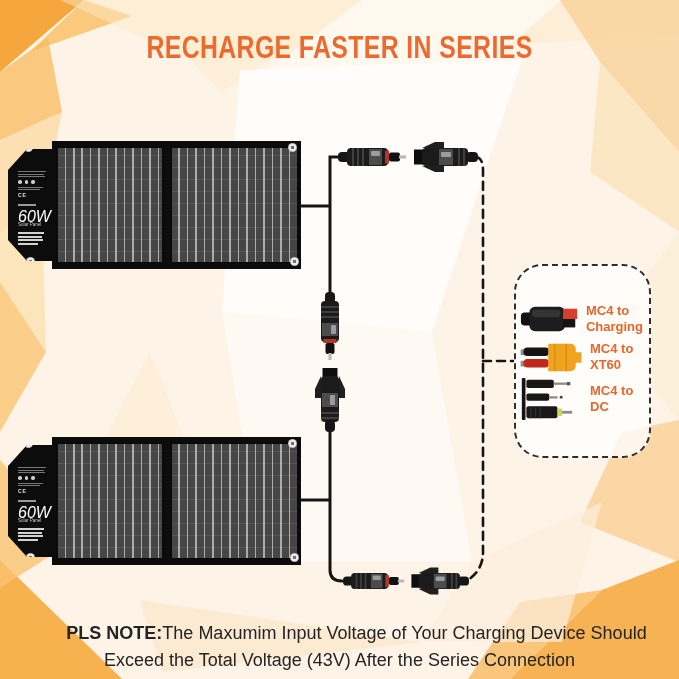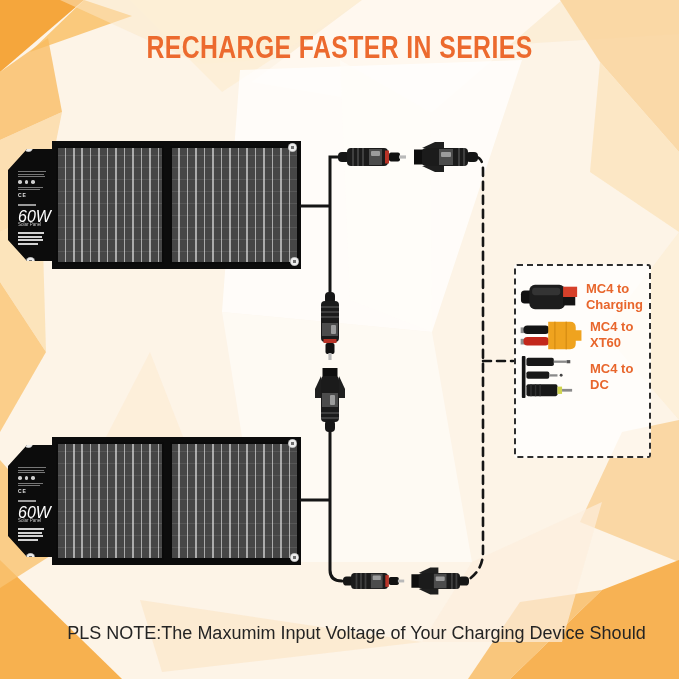--- a/index.html
+++ b/index.html
@@ -47,32 +47,32 @@
   .watt{font-size:16px;line-height:11px;font-weight:400;font-style:italic;color:#ffffff;}
   .watt-sub{font-size:4.5px;line-height:6px;color:#c9c9c9;margin-bottom:4px;}
   .spec{height:2px;background:#d2d2d2;margin-bottom:1.5px;}
   
   svg.wires{position:absolute;inset:0;z-index:3;pointer-events:none;}
   .wire{stroke:#151515;stroke-width:3;fill:none;stroke-linecap:round;}
   .wire.thin{stroke-width:2.6;stroke-dasharray:8 6;}
   
   .adapter-box{
     position:absolute;left:514px;top:264px;width:137px;height:194px;z-index:2;
-    border:2px dashed #2e2e2e;border-radius:3px;background:rgba(255,255,255,.78);
+    border:2px dashed #2e2e2e;border-radius:28px;background:rgba(255,255,255,.78);
     box-sizing:border-box;padding:12px 6px 12px 4px;
-    display:flex;flex-direction:column;justify-content:flex-start;
+    display:flex;flex-direction:column;justify-content:center;
   }
   .adapter-row{display:flex;align-items:center;gap:6px;}
   .adapter-label{font-size:13px;line-height:16px;font-weight:800;color:#E8662C;}
   
   .note{
     position:absolute;left:0;top:620px;width:679px;text-align:center;z-index:4;
     font-size:18px;line-height:27px;color:#242424;
   }
-  .note b{font-weight:400;margin-left:34px;}
+  .note b{font-weight:700;margin-left:34px;}
 </style>
 </head>
 <body>
 
 <svg class="bg" width="679" height="679" viewBox="0 0 679 679">
   <rect width="679" height="679" fill="#fdf4e7"></rect>
   <polygon points="0,0 84,0 0,72" fill="#f5a63c"></polygon>
   <polygon points="84,0 30,52 132,16" fill="#f9c169" opacity=".85"></polygon>
   <polygon points="0,72 48,38 62,112 0,140" fill="#f8b95c" opacity=".75"></polygon>
   <polygon points="0,140 62,112 42,212 0,232" fill="#fbd190" opacity=".6"></polygon>
@@ -234,13 +234,14 @@
 
   <path class="wire thin" d="M476 157 Q483 158 483 170 V552 Q483 570 468 580 M483 361 H513"></path>
 
   <use xlink:href="#mc4h" href="#mc4h" transform="translate(338,157)"></use>
   <use xlink:href="#mc4h" href="#mc4h" transform="translate(330,292) rotate(90)"></use>
   <use xlink:href="#mc4h" href="#mc4h" transform="translate(343,581) scale(0.9)"></use>
 </svg>
 
 <div class="note">
   <div><b>PLS NOTE:</b><span>The Maxumim Input Voltage of Your Charging Device Should</span></div>
+  <div>Exceed the Total Voltage (43V) After the Series Connection</div>
 </div>
 
 </body></html>

